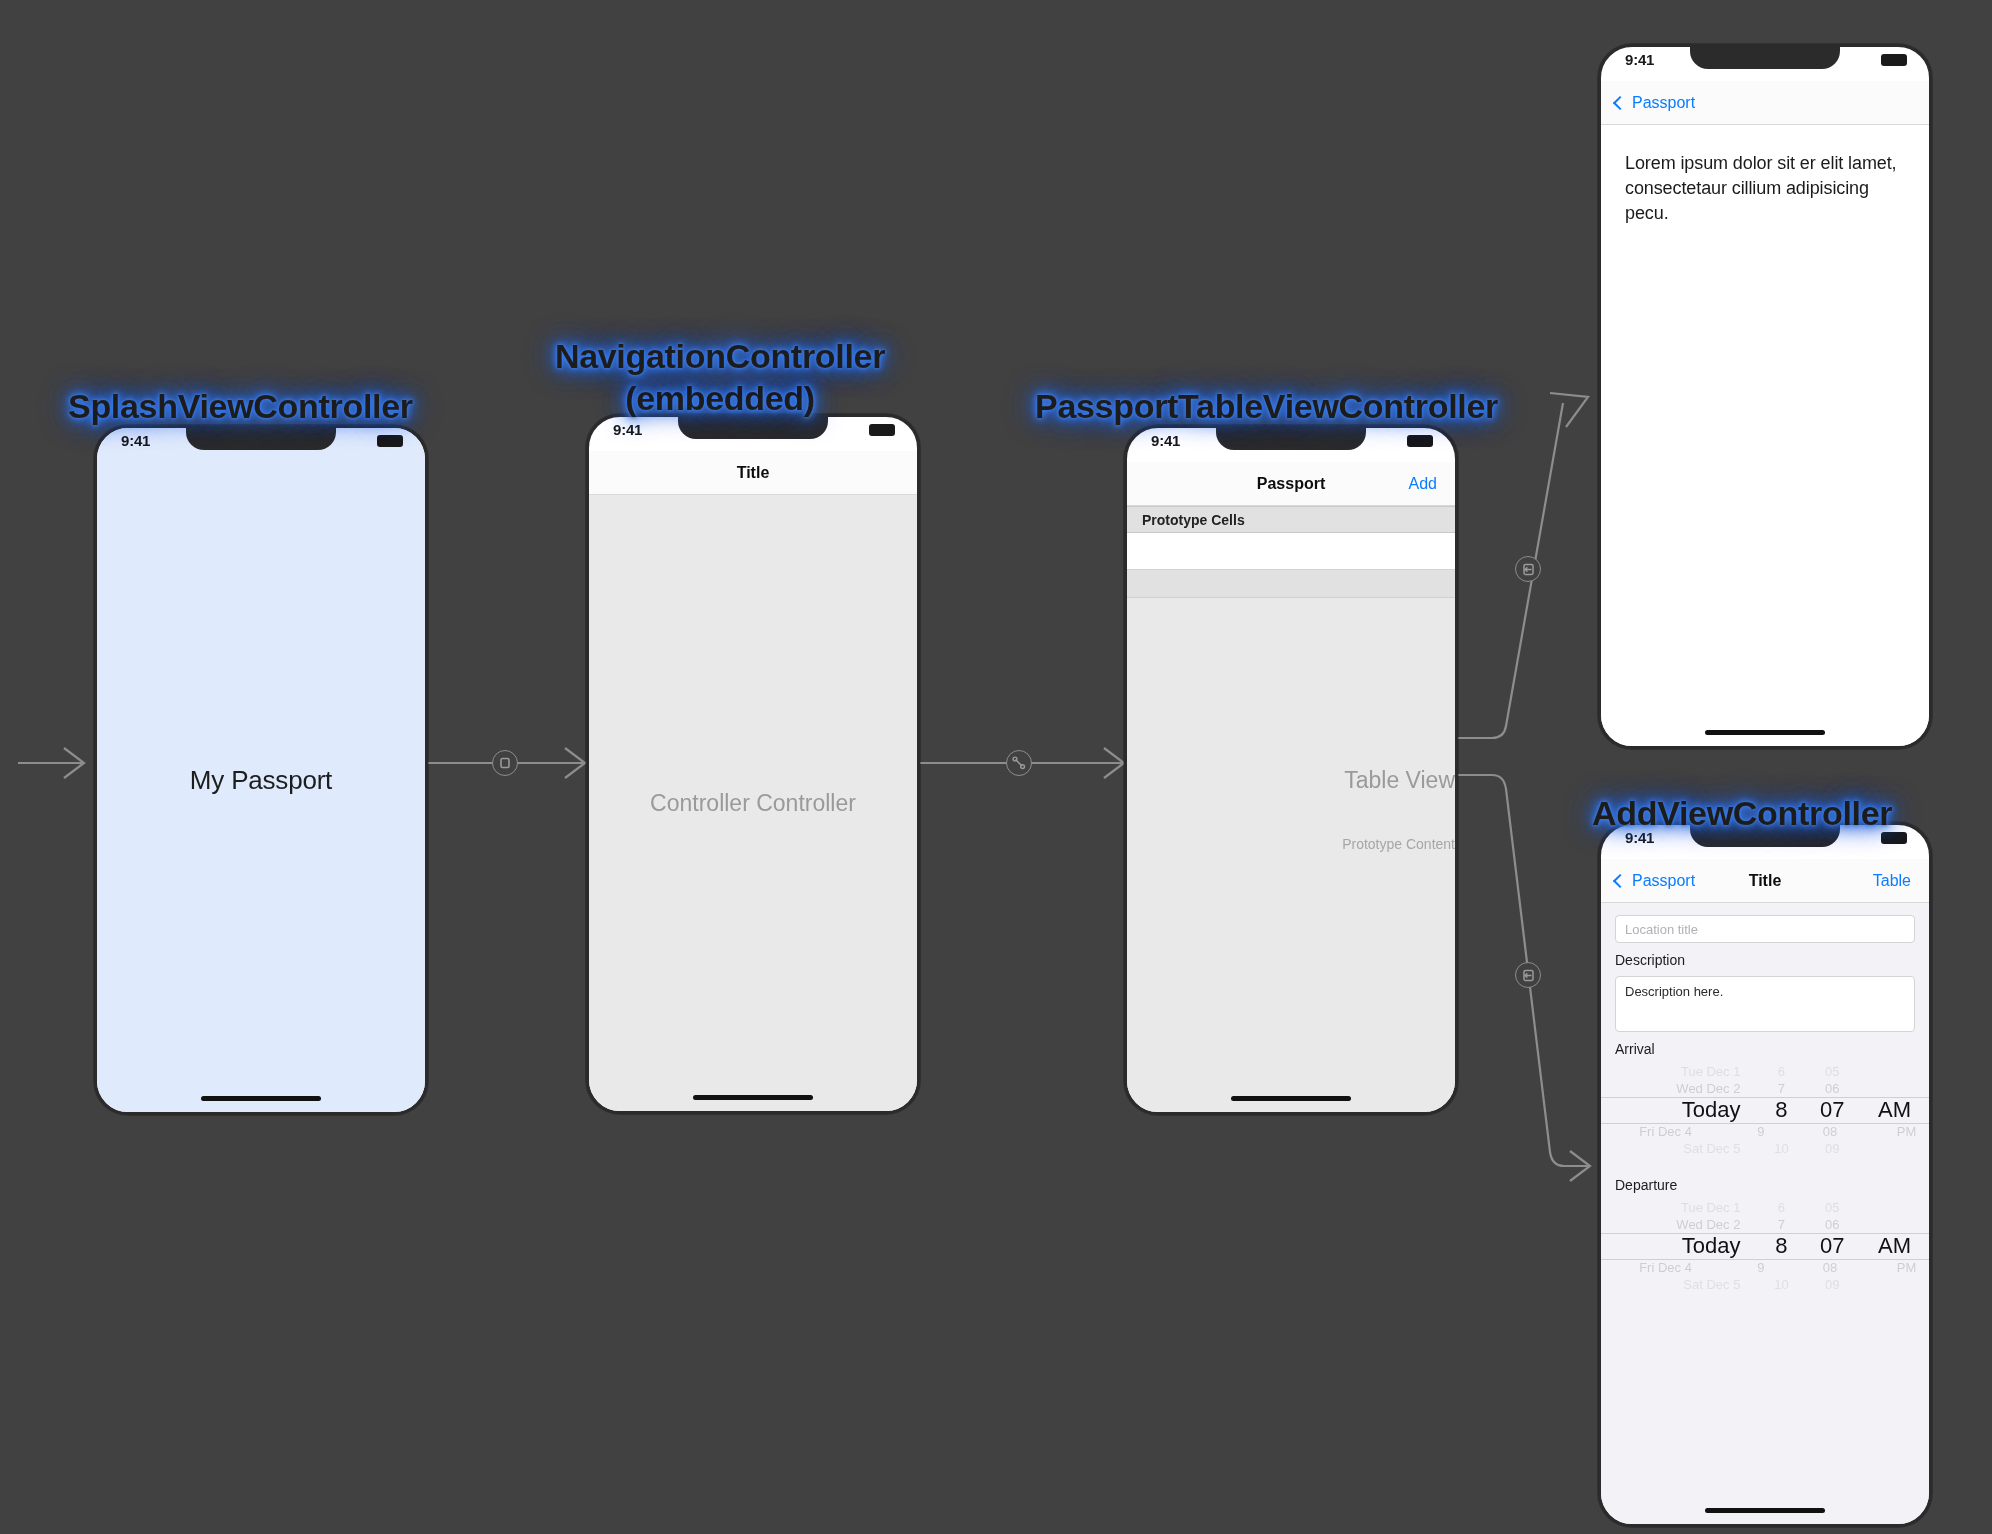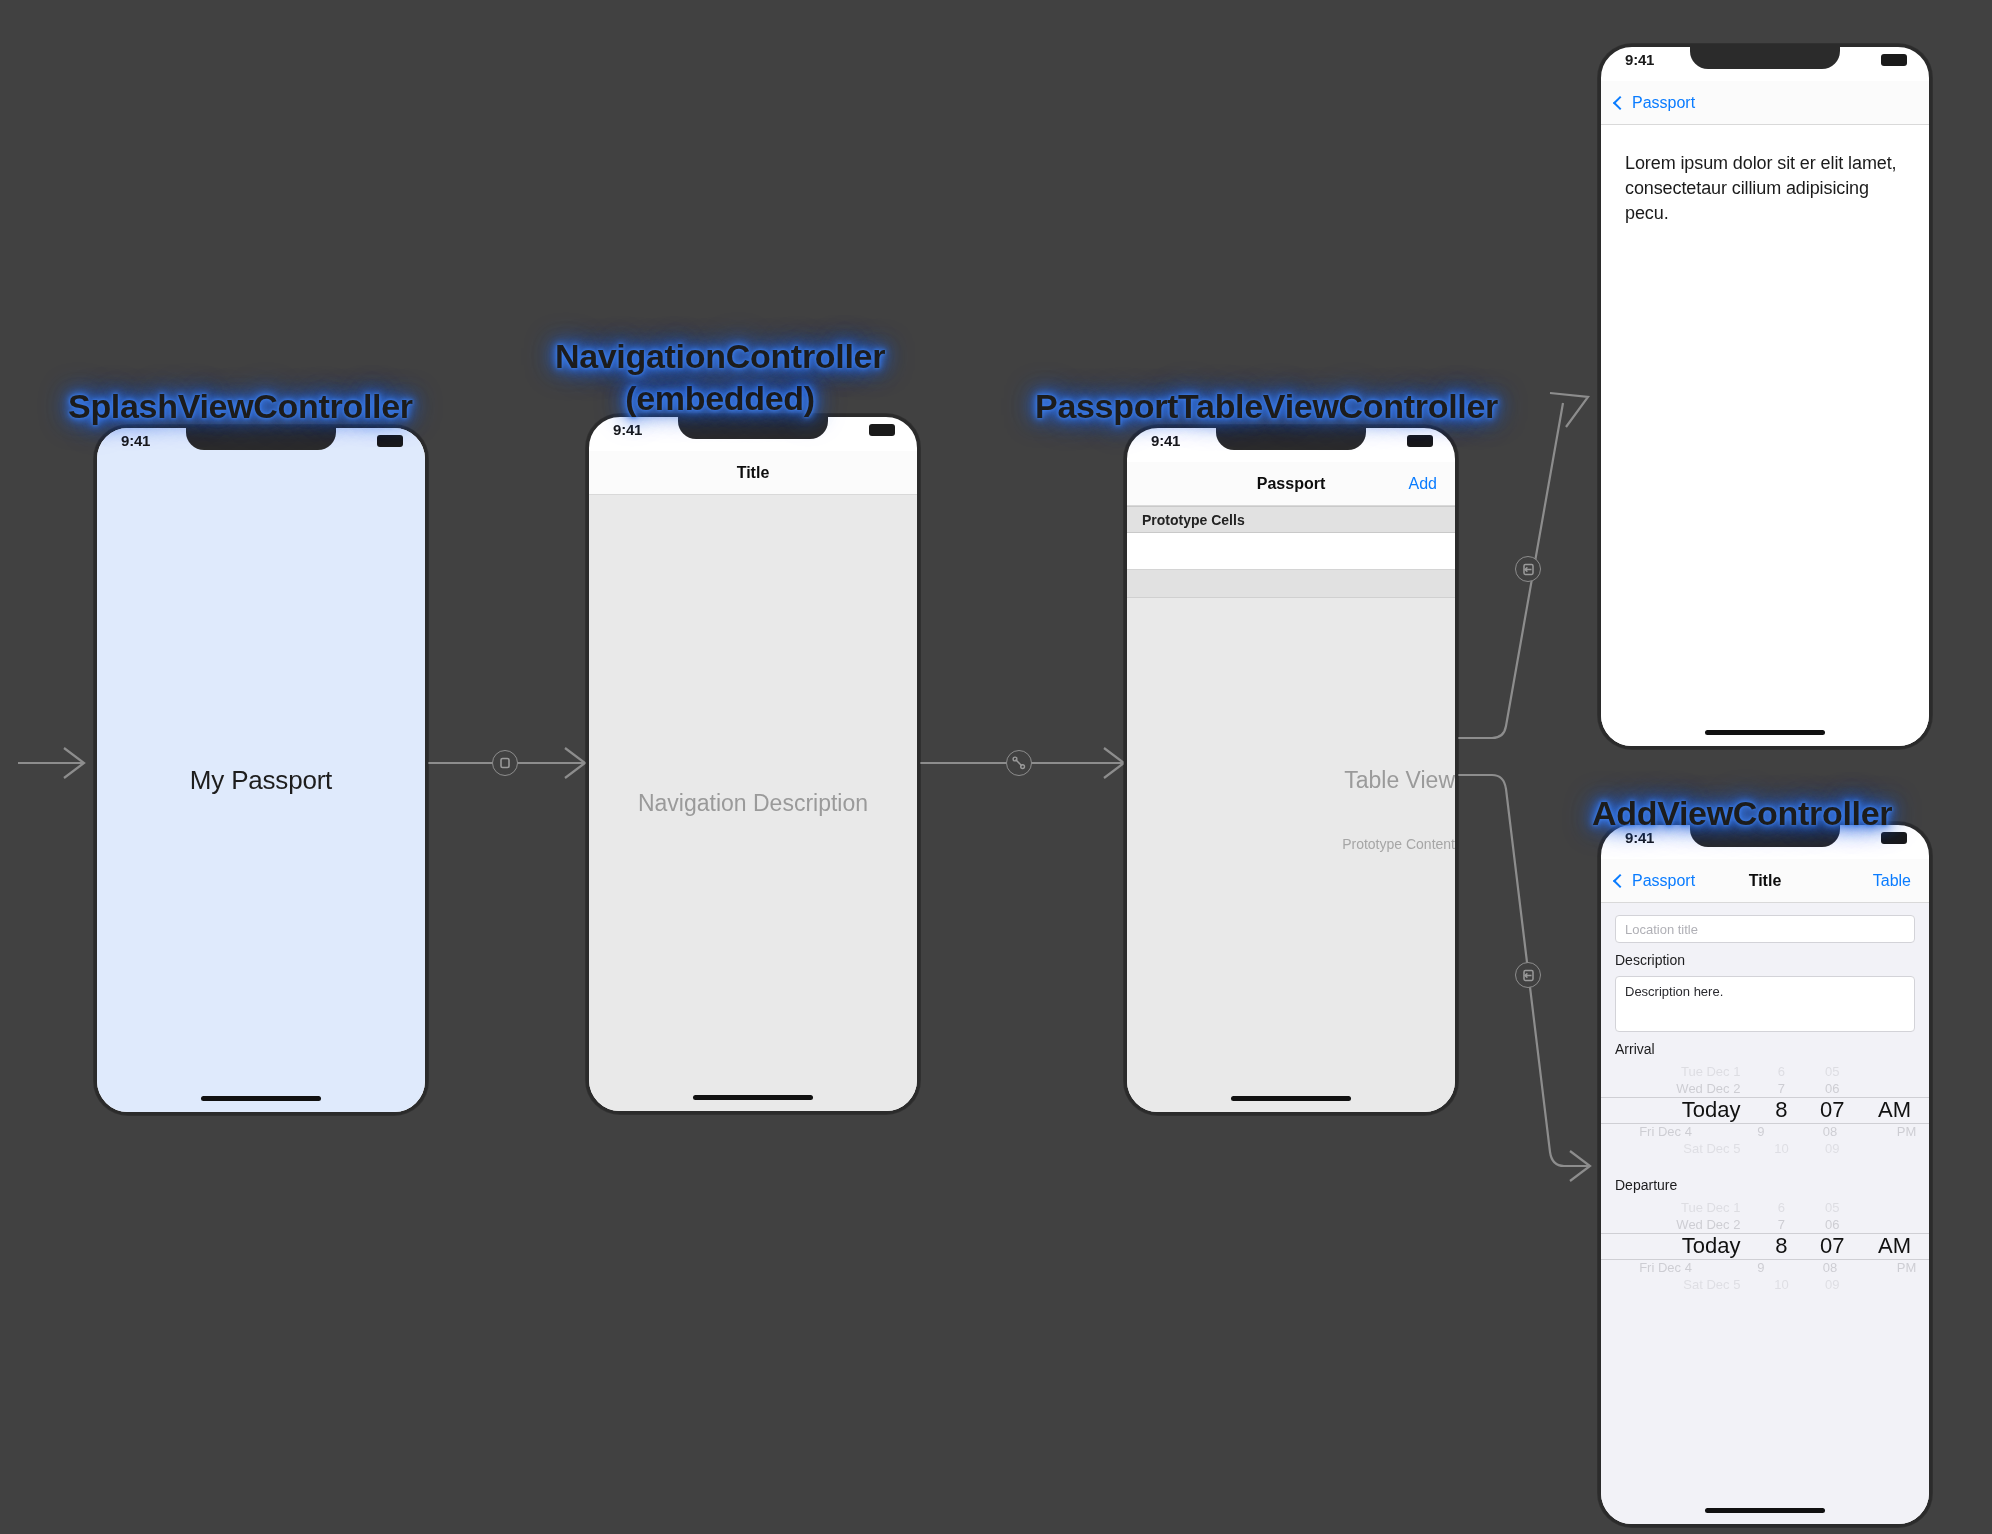--- a/index.html
+++ b/index.html
@@ -248,21 +248,21 @@
   <div class="device" style="left:586px; top:414px; width:334px; height:700px;">
     <div class="device-inner">
       <div class="statusbar">
         <span class="time">9:41</span>
         <span class="battery"></span>
       </div>
       <div class="navbar">
         <span>Title</span>
       </div>
       <div class="placeholder-body">
-        <div class="placeholder-title">Navigation Description</div>
+        <div class="placeholder-title">Controller Controller</div>
       </div>
       <div class="notch"></div>
       <div class="home-indicator"></div>
     </div>
   </div>
 
   <div class="scene-label" style="left:1035px; top:385px;">PassportTableViewController</div>
 
   <div class="device" style="left:1124px; top:425px; width:334px; height:690px;">
     <div class="device-inner">

